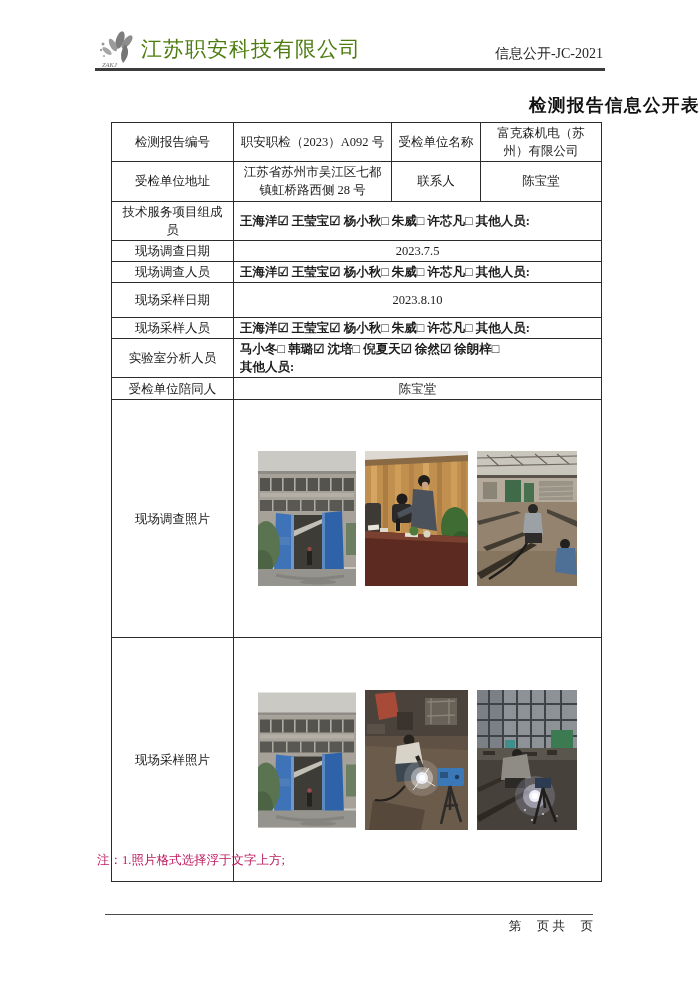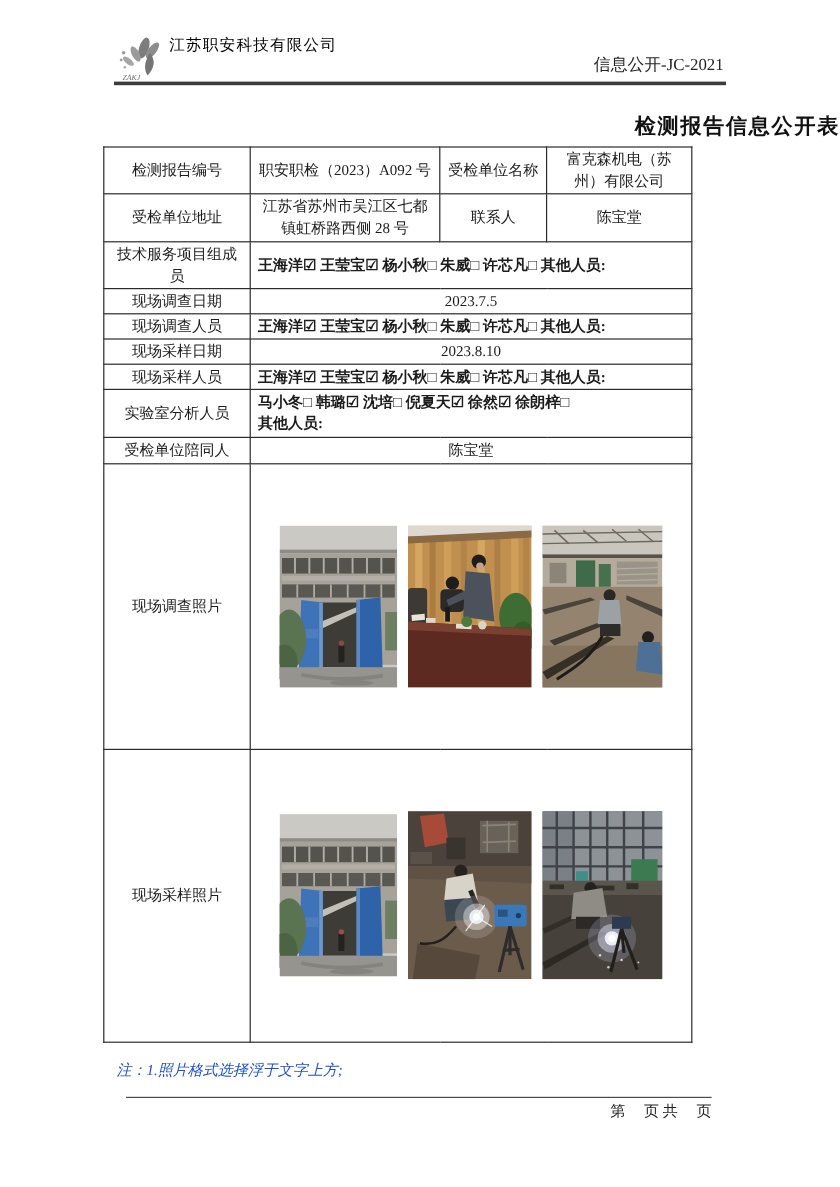--- a/index.html
+++ b/index.html
@@ -9,53 +9,53 @@
     font-family:"Liberation Serif","DejaVu Serif",serif;
     color:#1c1c1c;
   }
   
   .hdr {
     position:absolute; left:95px; top:29px; width:510px; height:42px;
     border-bottom:3px solid #3c3c3c;
   }
   .hdr .logo { position:absolute; left:0; top:0; width:44px; height:40px; }
   .hdr .company {
-    position:absolute; left:46px; bottom:21px;
-    font-size:13px; letter-spacing:1px; color:#000000;
+    position:absolute; left:46px; bottom:5px;
+    font-size:21px; letter-spacing:1px; color:#4d7c0f;
   }
   .hdr .doccode {
     position:absolute; right:2px; bottom:5px;
     font-size:14px; color:#242424;
   }
   
   .title {
     position:absolute; left:0; top:93px; width:700px;
     text-align:right; font-size:17.5px; font-weight:bold; letter-spacing:1.5px;
     color:#111;
   }
   
   table.form {
-    position:absolute; left:86px; top:122px; width:490px;
+    position:absolute; left:111px; top:122px; width:490px;
     border-collapse:collapse; table-layout:fixed;
   }
   table.form td {
     border:1px solid #2b2b2b;
     font-size:12.5px; line-height:1.45;
     vertical-align:middle; padding:1px 6px;
     color:#1c1c1c;
   }
   td.lab { text-align:center; padding:1px 7px; }
   td.ctr { text-align:center; }
   td.val { text-align:left; padding-left:7px;font-weight:bold; }
   .photocell { padding:0 0 0 24px !important; }
   .photo-row { display:flex; align-items:center; gap:9px; }
   .photo-row svg { display:block; flex:0 0 auto; }
   
   .note {
-    position:absolute; left:97px; top:884px; font-size:12.5px; color:#1d4ed8;font-style:italic;
+    position:absolute; left:97px; top:852px; font-size:12.5px; color:#be185d;
   }
   .pagefoot {
     position:absolute; left:105px; top:914px; width:488px;
     border-top:1.5px solid #4a4a4a;
     text-align:right; font-size:12.5px; padding-top:3px; color:#222;
   }
 </style>
 </head>
 <body>
 
@@ -108,21 +108,21 @@
   <tr style="height:21px">
     <td class="lab">现场调查日期</td>
     <td class="ctr" colspan="3">2023.7.5</td>
   </tr>
 
   <tr style="height:21px">
     <td class="lab">现场调查人员</td>
     <td class="val" colspan="3">王海洋☑ 王莹宝☑ 杨小秋□ 朱威□ 许芯凡□ 其他人员:</td>
   </tr>
 
-  <tr style="height:21px">
+  <tr style="height:35px">
     <td class="lab">现场采样日期</td>
     <td class="ctr" colspan="3">2023.8.10</td>
   </tr>
 
   <tr style="height:21px">
     <td class="lab">现场采样人员</td>
     <td class="val" colspan="3">王海洋☑ 王莹宝☑ 杨小秋□ 朱威□ 许芯凡□ 其他人员:</td>
   </tr>
 
   <tr style="height:31px">

